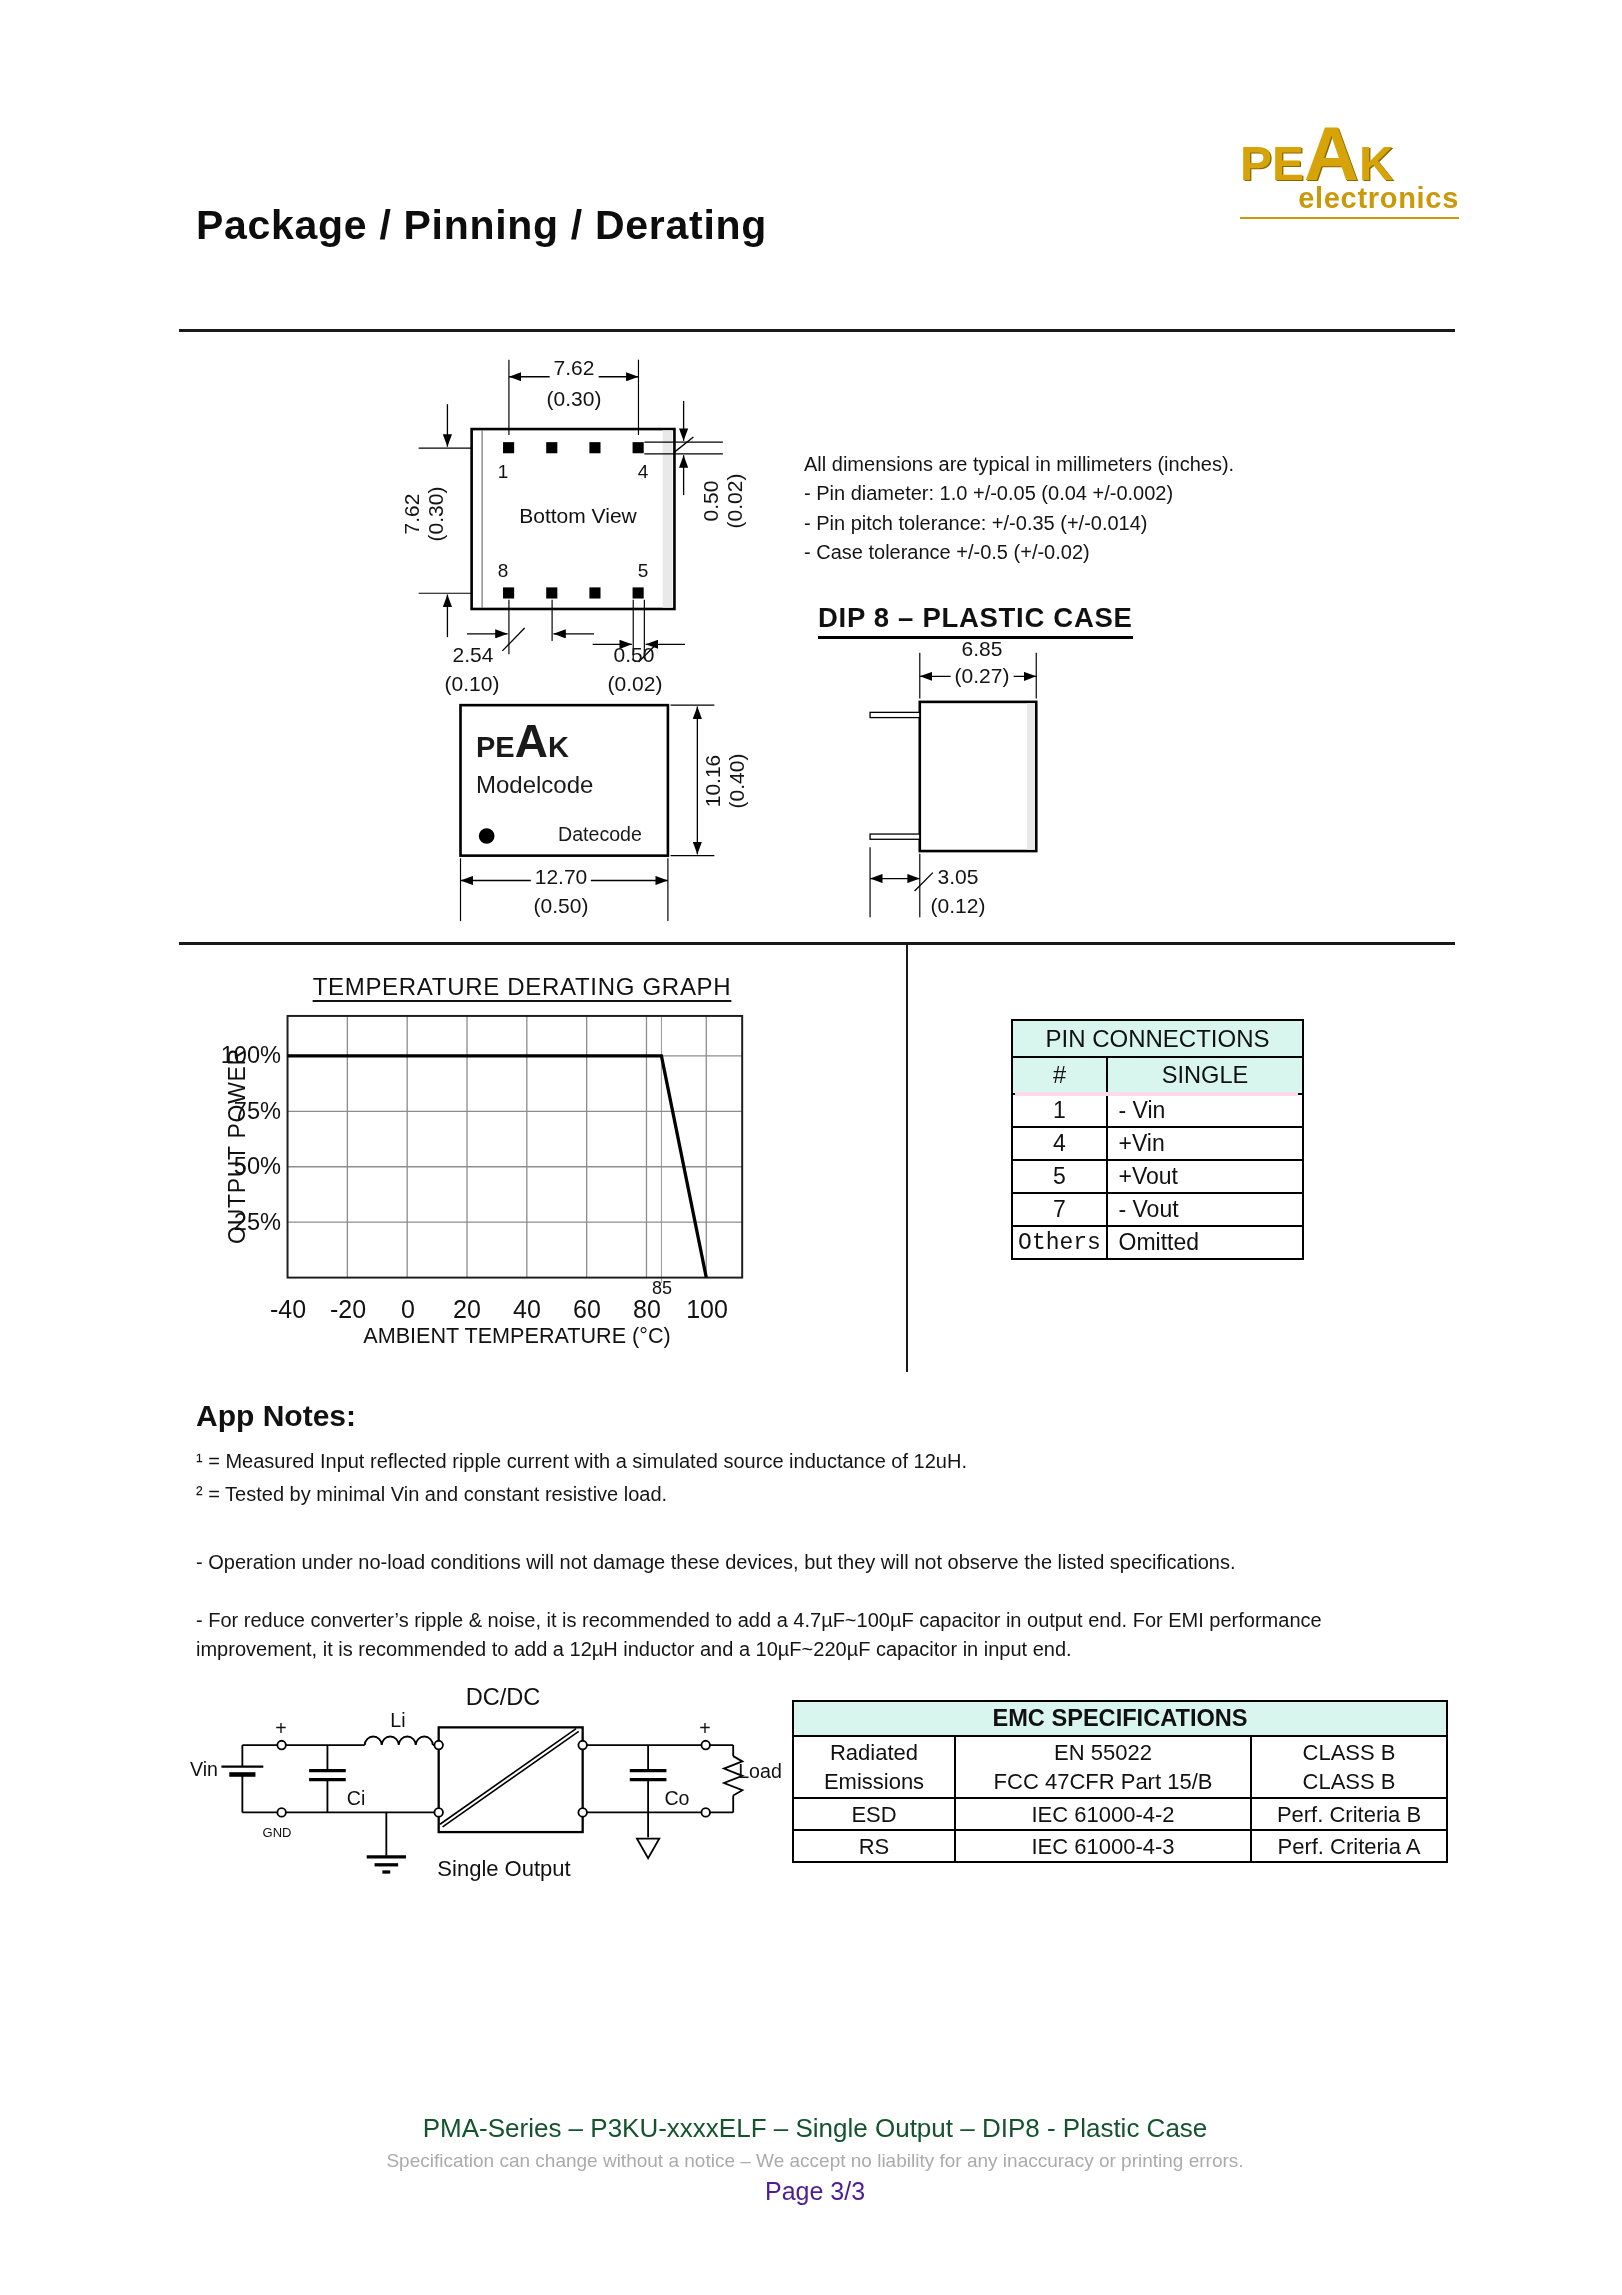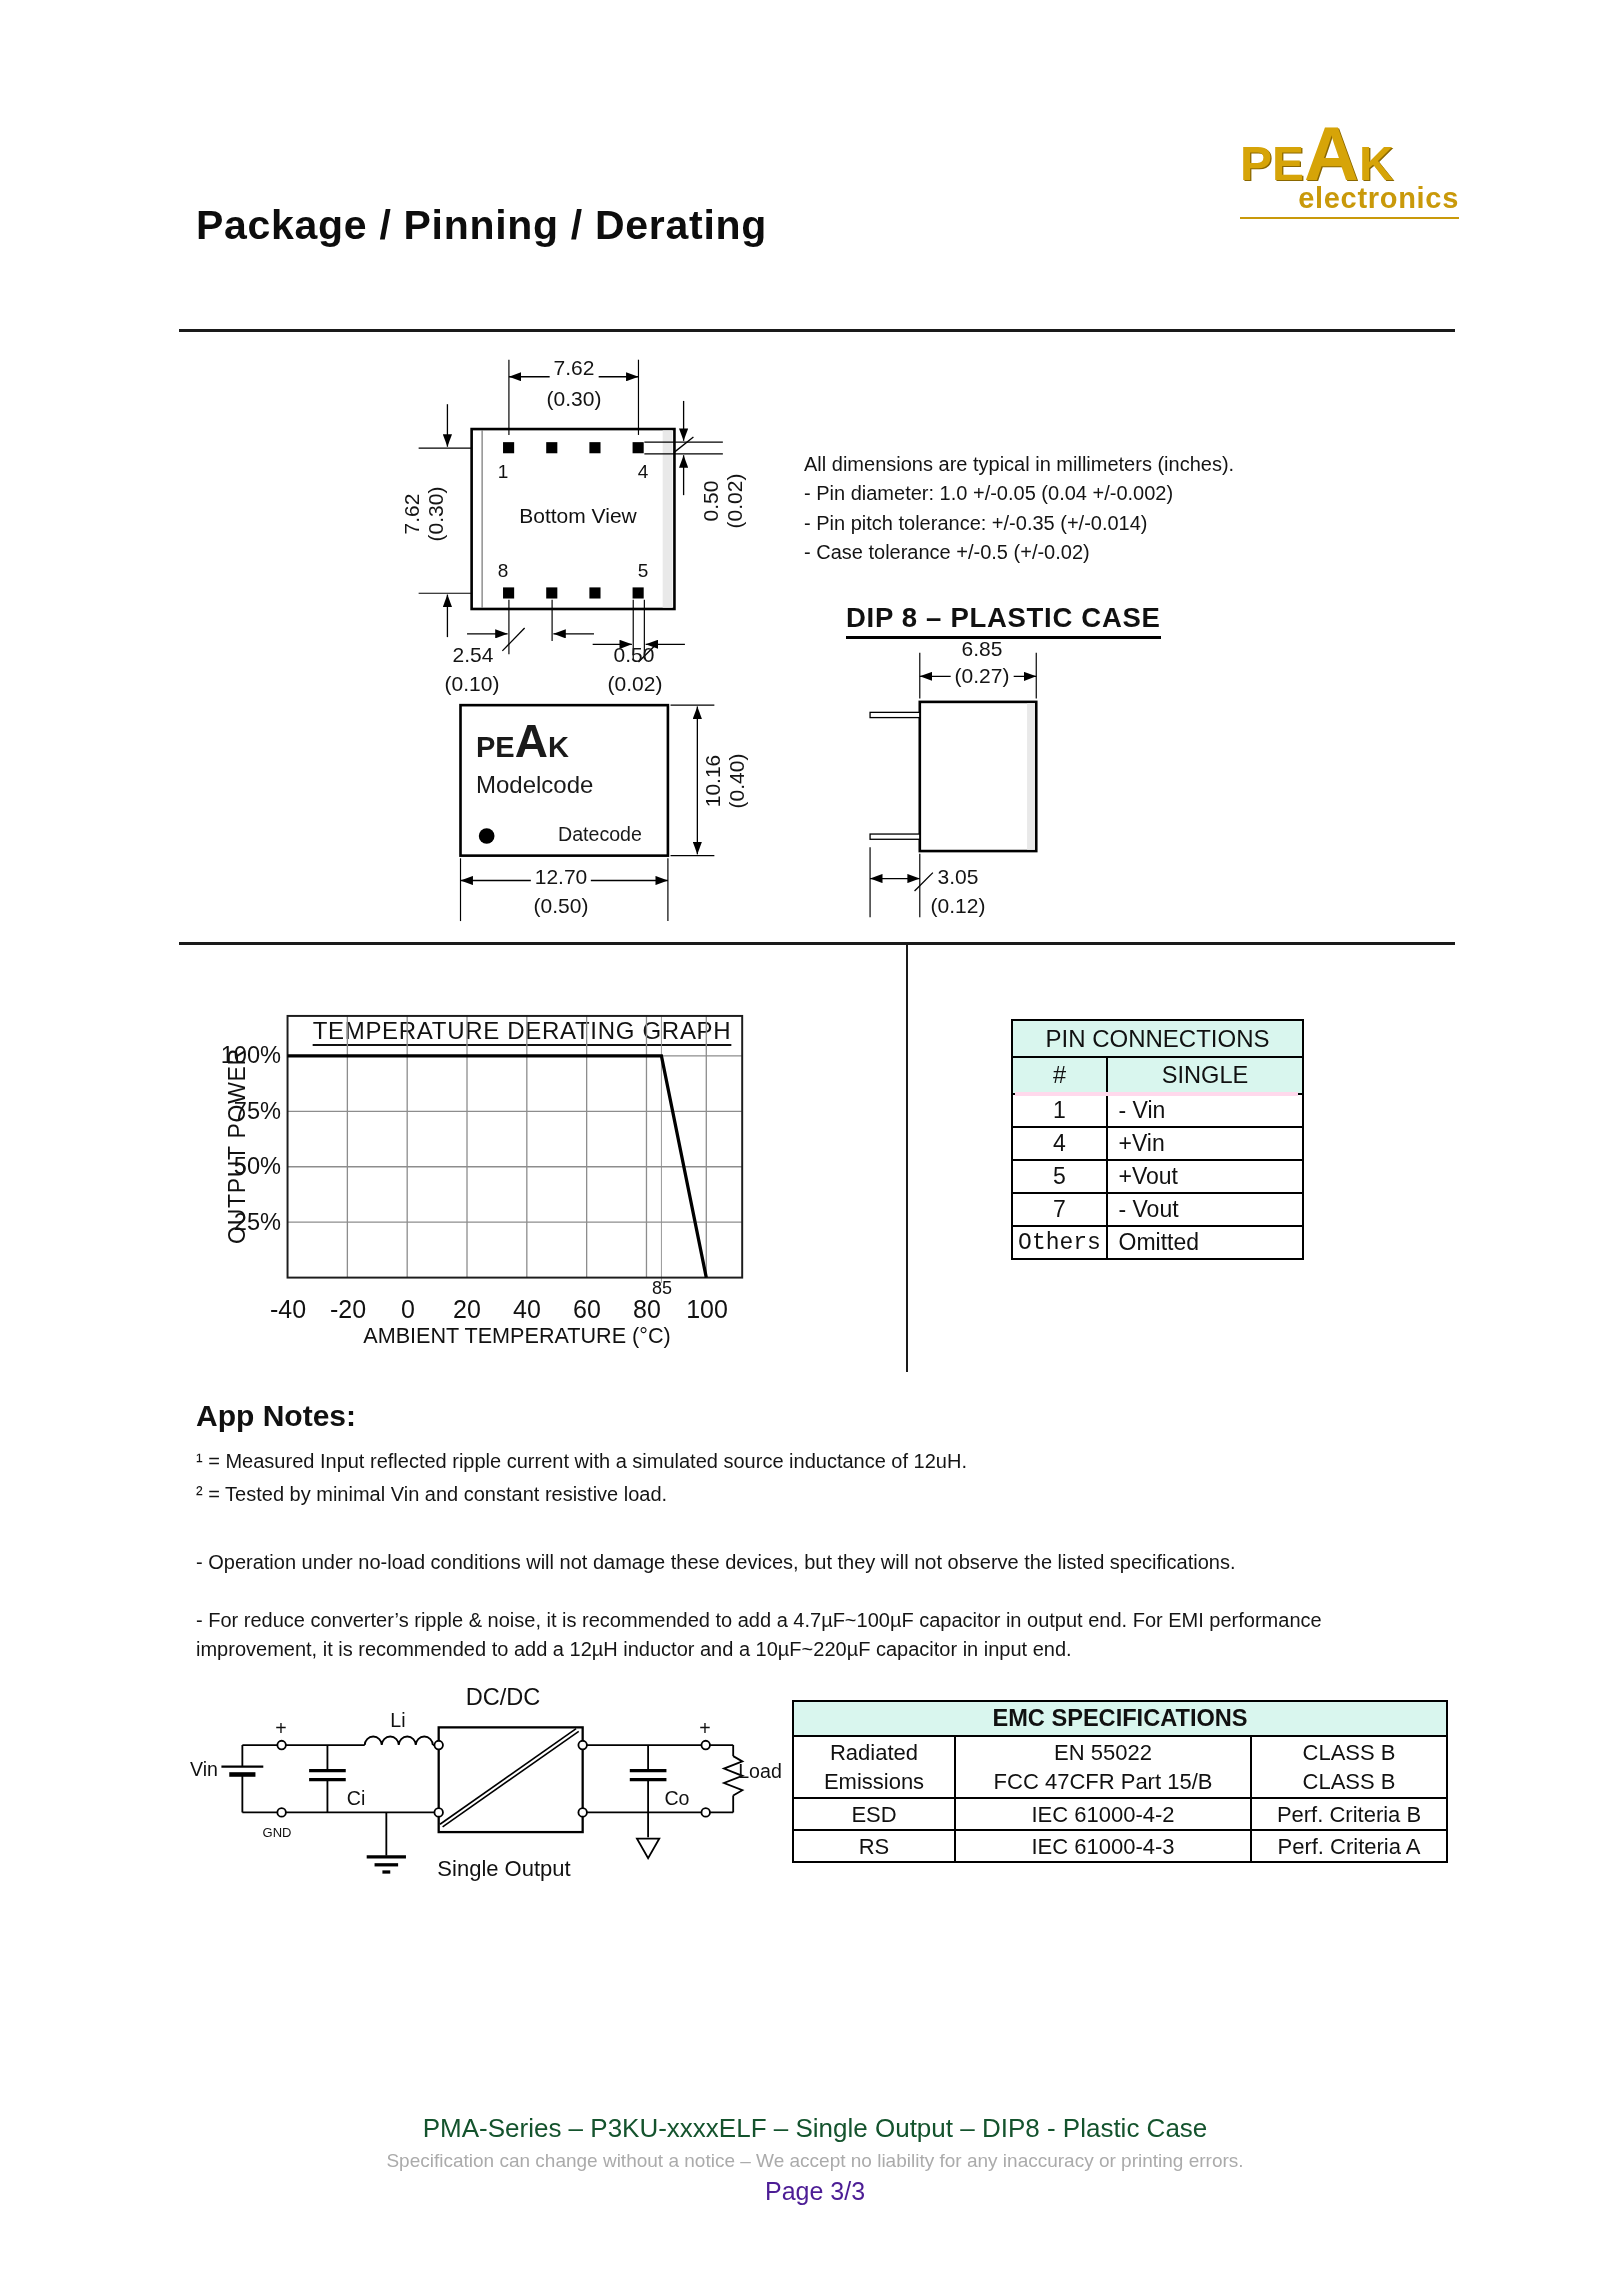--- a/index.html
+++ b/index.html
@@ -8,21 +8,21 @@
   .abs{position:absolute;}
   .ctr{position:absolute;transform:translate(-50%,-50%);white-space:nowrap;}
   .rot{position:absolute;transform:translate(-50%,-50%) rotate(-90deg);white-space:nowrap;text-align:center;}
   .rot .ln{display:block;line-height:1.15;}
   .dim{font-size:21px;color:#141414;}
   .whitebg{background:#fff;padding:0 3.9px;}
   .pagetitle{font-size:41px;font-weight:bold;letter-spacing:0.7px;color:#0d0d0d;}
   .hr{position:absolute;background:#1a1a1a;}
   .notes{font-size:20px;line-height:29.4px;color:#141414;}
   .caseheading{font-size:27.5px;font-weight:bold;border-bottom:3.3px solid #000;padding-bottom:2px;letter-spacing:0.7px;}
-  .graphtitle{font-size:24px;letter-spacing:0.7px;text-decoration:underline;text-underline-offset:4.6px;margin-top:44px;}
+  .graphtitle{font-size:24px;letter-spacing:0.7px;text-decoration:underline;text-underline-offset:4.6px;}
   .axis-ylab{font-size:23px;letter-spacing:0.7px;}
   .axis-xlab{font-size:21.6px;}
   .ytick{font-size:23.6px;}
   .xtick{font-size:25px;}
   .xtick85{font-size:18px;}
   table.blk{border-collapse:collapse;table-layout:fixed;}
   table.blk td{border:2.6px solid #000;padding:0;text-align:center;vertical-align:middle;}
   .mint{background:#d9f6ee;}
   .pin-title{font-size:24px;}
   .pin-hdr{font-size:23.6px;}
@@ -156,21 +156,21 @@
   <span class="ctr dim" style="left:472px;top:684px;">(0.10)</span>
   <span class="ctr dim" style="left:634px;top:655px;">0.50</span>
   <span class="ctr dim" style="left:635px;top:684px;">(0.02)</span>
 
   <div class="abs notes" style="left:804px;top:450px;width:563px;">
     <div>All dimensions are typical in millimeters (inches).</div>
     <div>- Pin diameter: 1.0 +/-0.05 (0.04 +/-0.002)</div>
     <div>- Pin pitch tolerance: +/-0.35 (+/-0.014)</div>
     <div>- Case tolerance +/-0.5 (+/-0.02)</div>
   </div>
-  <span class="abs caseheading" style="left:818px;top:602px;margin-left:28px;">DIP 8 – PLASTIC CASE</span>
+  <span class="abs caseheading" style="left:818px;top:602px;">DIP 8 – PLASTIC CASE</span>
 
   <div class="abs brandrow" style="left:476px;top:718px;"><span class="bpe">PE</span><span class="ba">A</span><span class="bk">K</span></div>
   <span class="abs modelcode" style="left:476px;top:771px;">Modelcode</span>
   <span class="abs datecode" style="left:558px;top:823px;">Datecode</span>
   <div class="rot dim" style="left:725px;top:781px;">
     <span class="ln">10.16</span>
     <span class="ln">(0.40)</span>
   </div>
   <span class="ctr dim whitebg" style="left:561px;top:877px;">12.70</span>
   <span class="ctr dim" style="left:561px;top:906px;">(0.50)</span>

